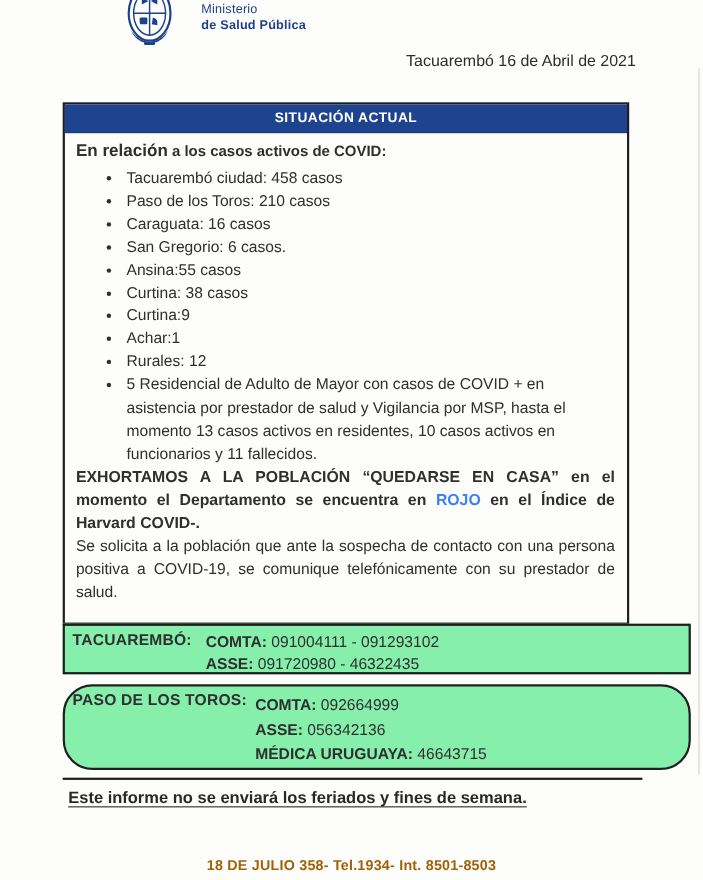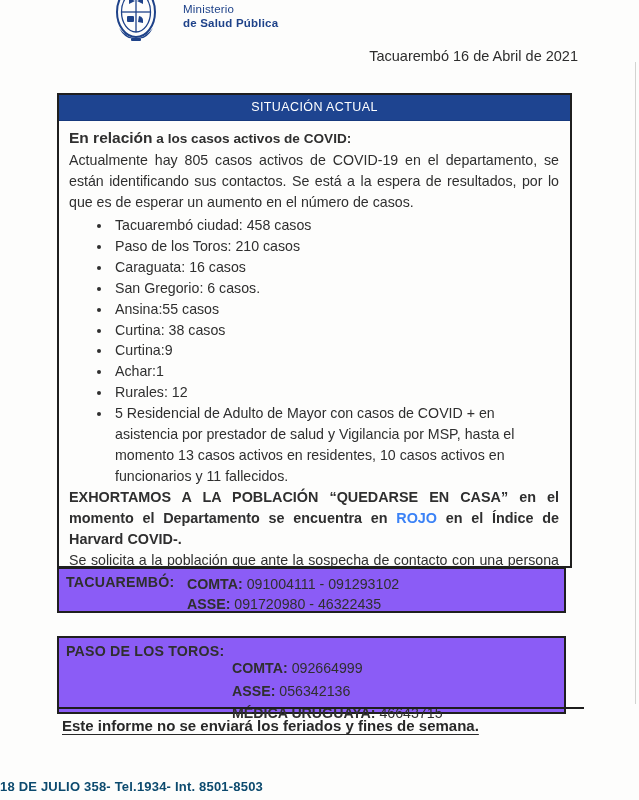--- a/index.html
+++ b/index.html
@@ -19,61 +19,61 @@
   .ministry .l2 { font-weight:bold; letter-spacing:.2px;text-align:right; }
   .date-line { position:absolute; right:61px; top:48px; font-size:14.5px; color:#2d2d2d; }
 
   
   .main-box {
     position:absolute; left:57px; top:93px; width:515px; height:475px;
     border:2px solid #1f1f1f; box-sizing:border-box; background:#fdfdfc;
   }
   .bar {
     height:25px; background:#1e4490; border-bottom:1px solid #173a7e;
-    color:#ffffff; font-weight:normal; font-size:12.5px; letter-spacing:.4px;
+    color:#ffffff; font-weight:bold; font-size:12.5px; letter-spacing:.4px;
     text-align:center; line-height:25px;
   }
   .content { padding:5px 11px 0 10px; font-size:14.2px; }
   .content p { margin:0; }
   .heading { font-weight:bold; line-height:23px; }
   .heading .big { font-size:15.5px; }
   .heading .small { font-size:13.6px; }
   .para { text-align:justify; line-height:21px; }
   .cases { margin:2px 0 0 0; padding-left:43px; }
   .cases li { line-height:20.9px; padding-left:3px; }
   .exhort { font-weight:bold; text-align:justify; line-height:21.2px; font-size:14.4px; }
   .red { color:#3b82f6; }
 
   
   .contact-box {
-    position:absolute; left:57px; width:509px;
+    position:absolute; left:57px; width:571px;
     border:2px solid #1f1f1f; box-sizing:border-box;
-    display:flex; font-size:14.2px; background:#8b5cf6;
+    display:flex; font-size:14.2px; background:#86efac;
   }
   .contact-box .place { font-weight:bold; padding:5px 0 0 7px; letter-spacing:.2px; }
   .box-tacu { top:567px; height:46px; }
   .box-tacu .place { flex:0 0 121px; }
   .box-tacu .lines { padding-top:5px; }
   .box-tacu .cline { line-height:20px; }
-  .box-paso { top:636px; height:78px; }
+  .box-paso { top:622px; height:78px;border-radius:27px; }
   .box-paso .place { flex:0 0 166px; }
-  .box-paso .lines { padding-top:19px; }
+  .box-paso .lines { padding-top:6px; }
   .box-paso .cline { line-height:22.5px; }
   .cline b { font-weight:bold; }
 
   .divider { position:absolute; left:57px; top:707px; width:527px; height:2px; background:#1d1d1d; }
 
   .note {
     position:absolute; left:62px; top:717px; margin:0;
     font-size:15px; font-weight:bold; color:#282828;
     text-decoration:underline; text-underline-offset:3px;
   }
   .footer-line {
     position:absolute; left:0; top:779px; width:100%; margin:0;
-    text-align:left; color:#0c4a6e; font-weight:bold; font-size:13px; letter-spacing:.2px;
+    text-align:center; color:#a16207; font-weight:bold; font-size:13px; letter-spacing:.2px;
   }
   .page-edge { position:absolute; left:635px; top:62px; width:1px; height:642px; background:#d3d3d1; }
 </style>
 </head>
 <body>
 
 <div class="page">
 
   <div class="logo-wrap">
     <svg width="50" height="72" viewBox="0 0 50 72" xmlns="http://www.w3.org/2000/svg">
@@ -99,21 +99,20 @@
     <div class="l1">Ministerio</div>
     <div class="l2">de Salud Pública</div>
   </div>
 
   <div class="date-line">Tacuarembó 16 de Abril de 2021</div>
 
   <section class="main-box">
     <div class="bar">SITUACIÓN ACTUAL</div>
     <div class="content">
       <p class="heading"><span class="big">En relación</span><span class="small"> a los casos activos de COVID:</span></p>
-      <p class="para">Actualmente hay 805 casos activos de COVID-19 en el departamento, se están identificando sus contactos. Se está a la espera de resultados, por lo que es de esperar un aumento en el número de casos.</p>
       <ul class="cases">
         <li>Tacuarembó ciudad: 458 casos</li>
         <li>Paso de los Toros: 210 casos</li>
         <li>Caraguata: 16 casos</li>
         <li>San Gregorio: 6 casos.</li>
         <li>Ansina:55 casos</li>
         <li>Curtina: 38 casos</li>
         <li>Curtina:9</li>
         <li>Achar:1</li>
         <li>Rurales: 12</li>

